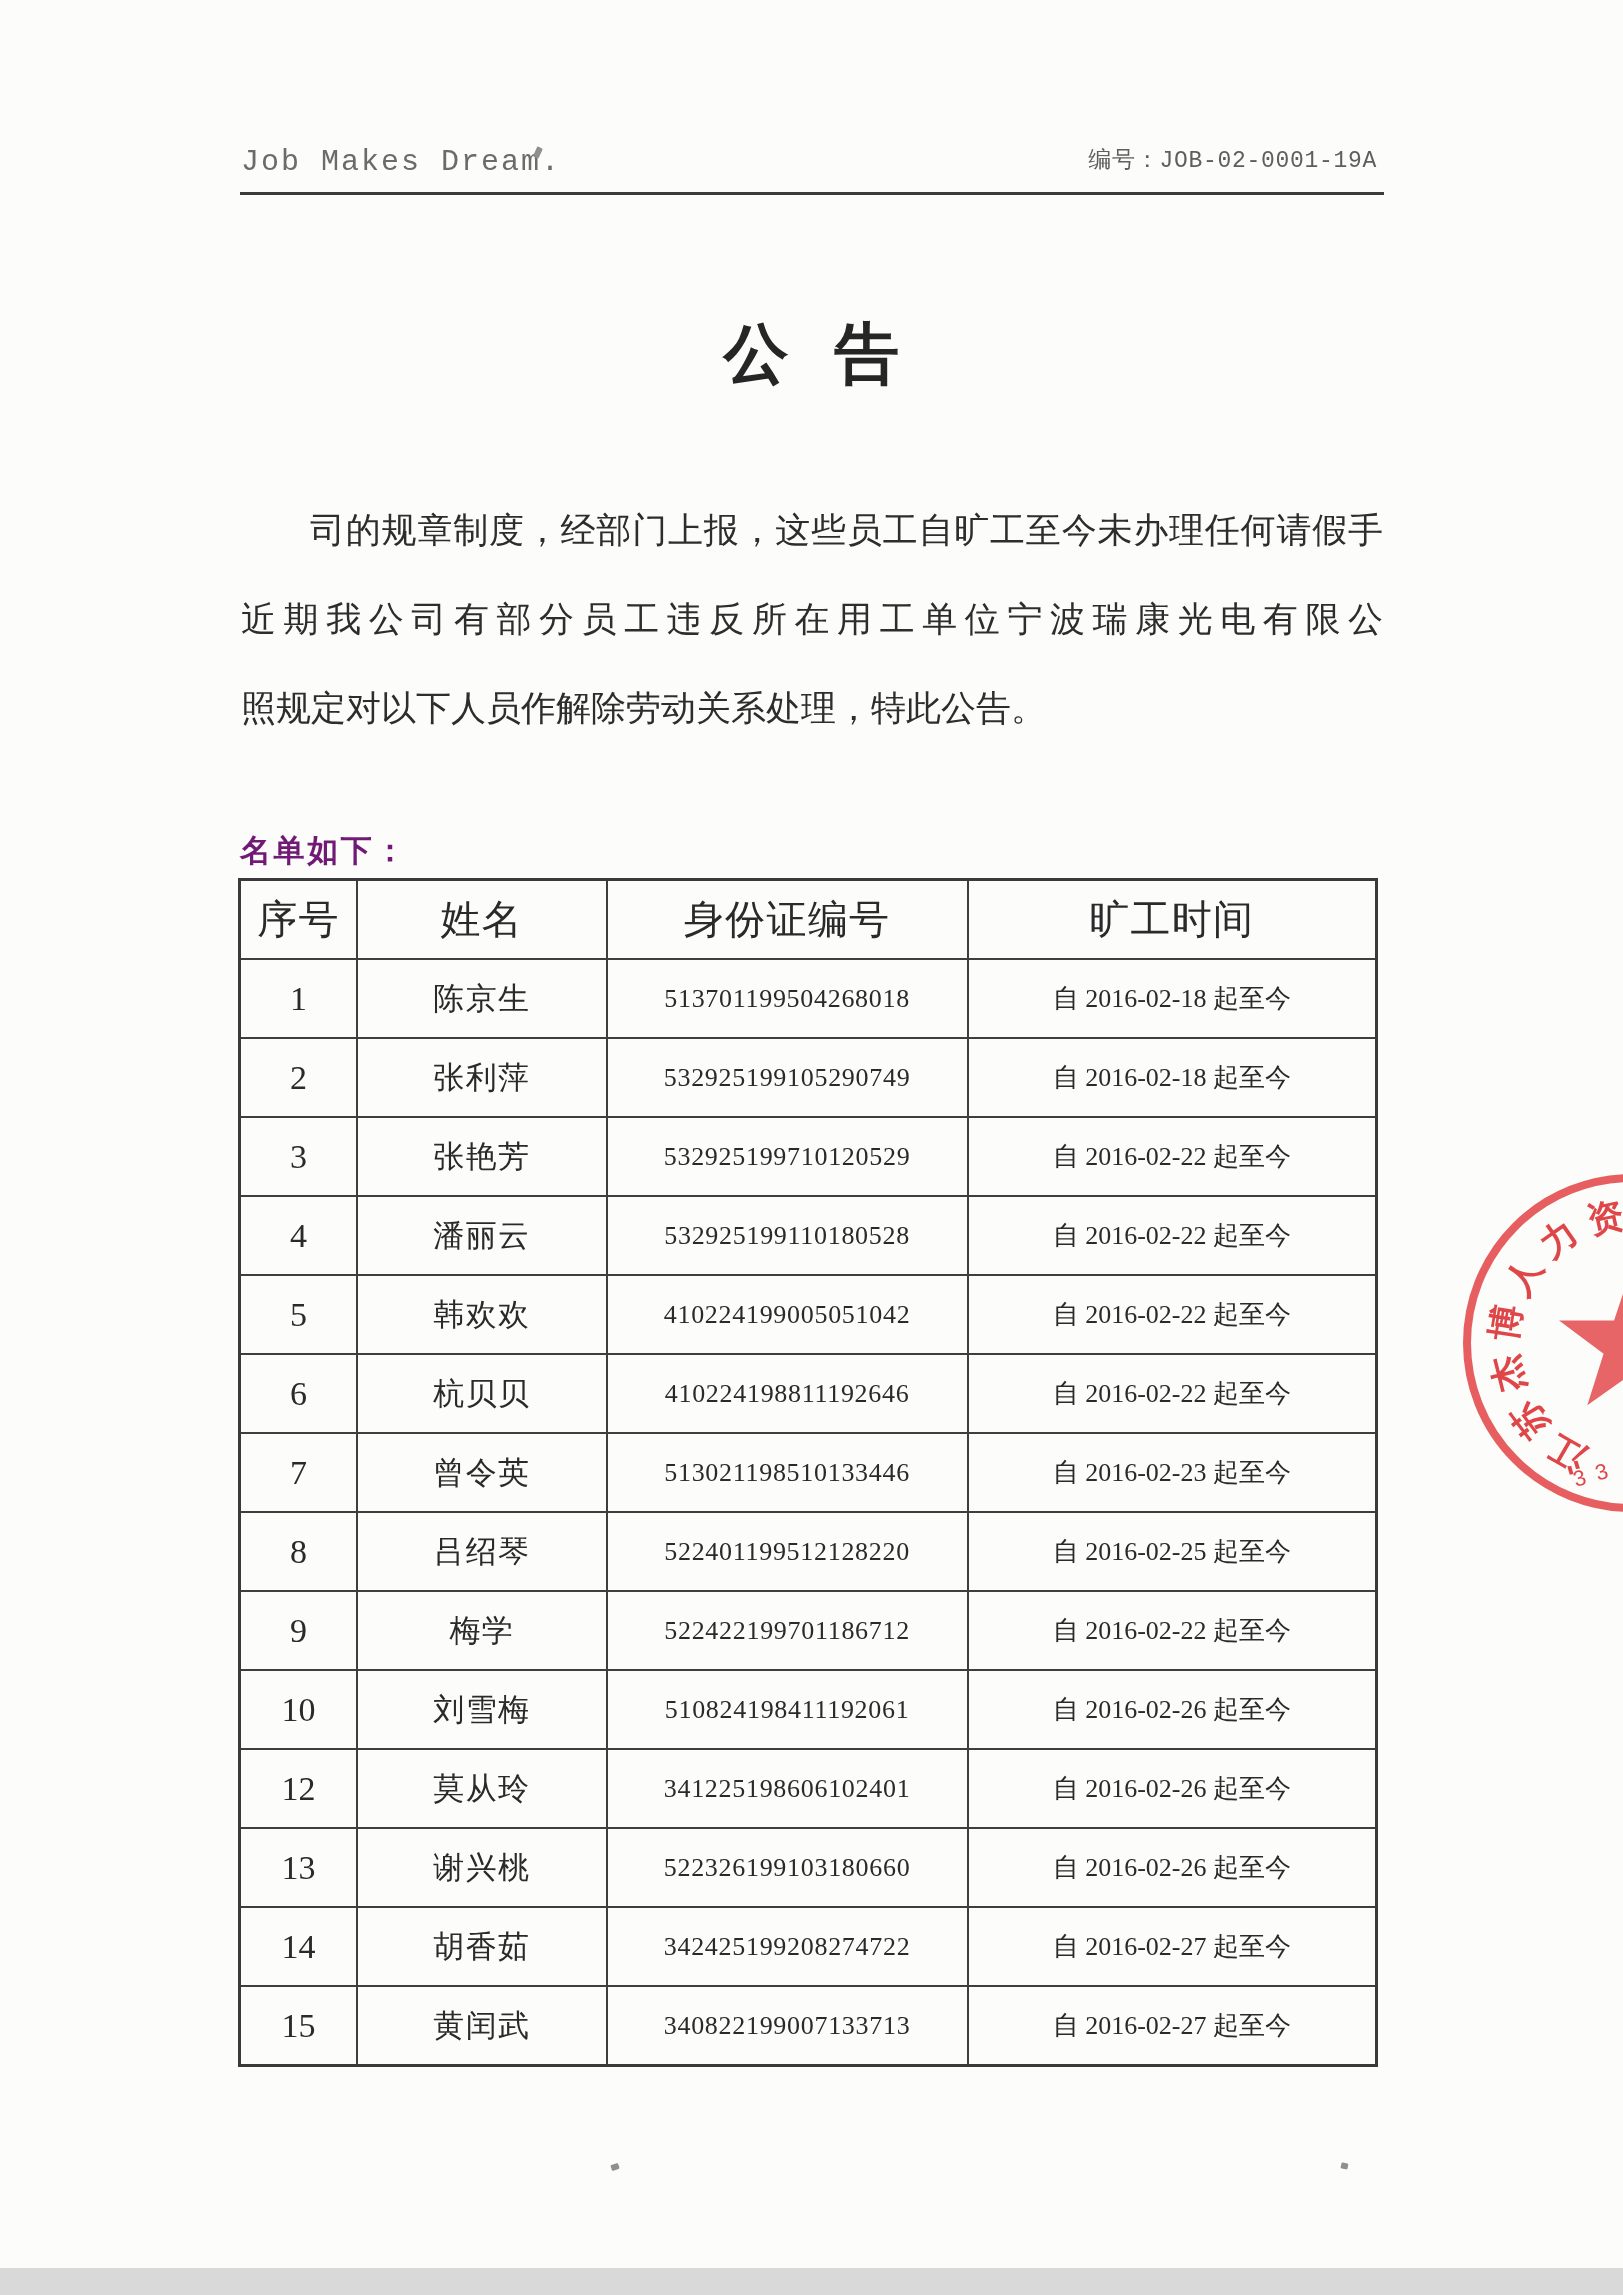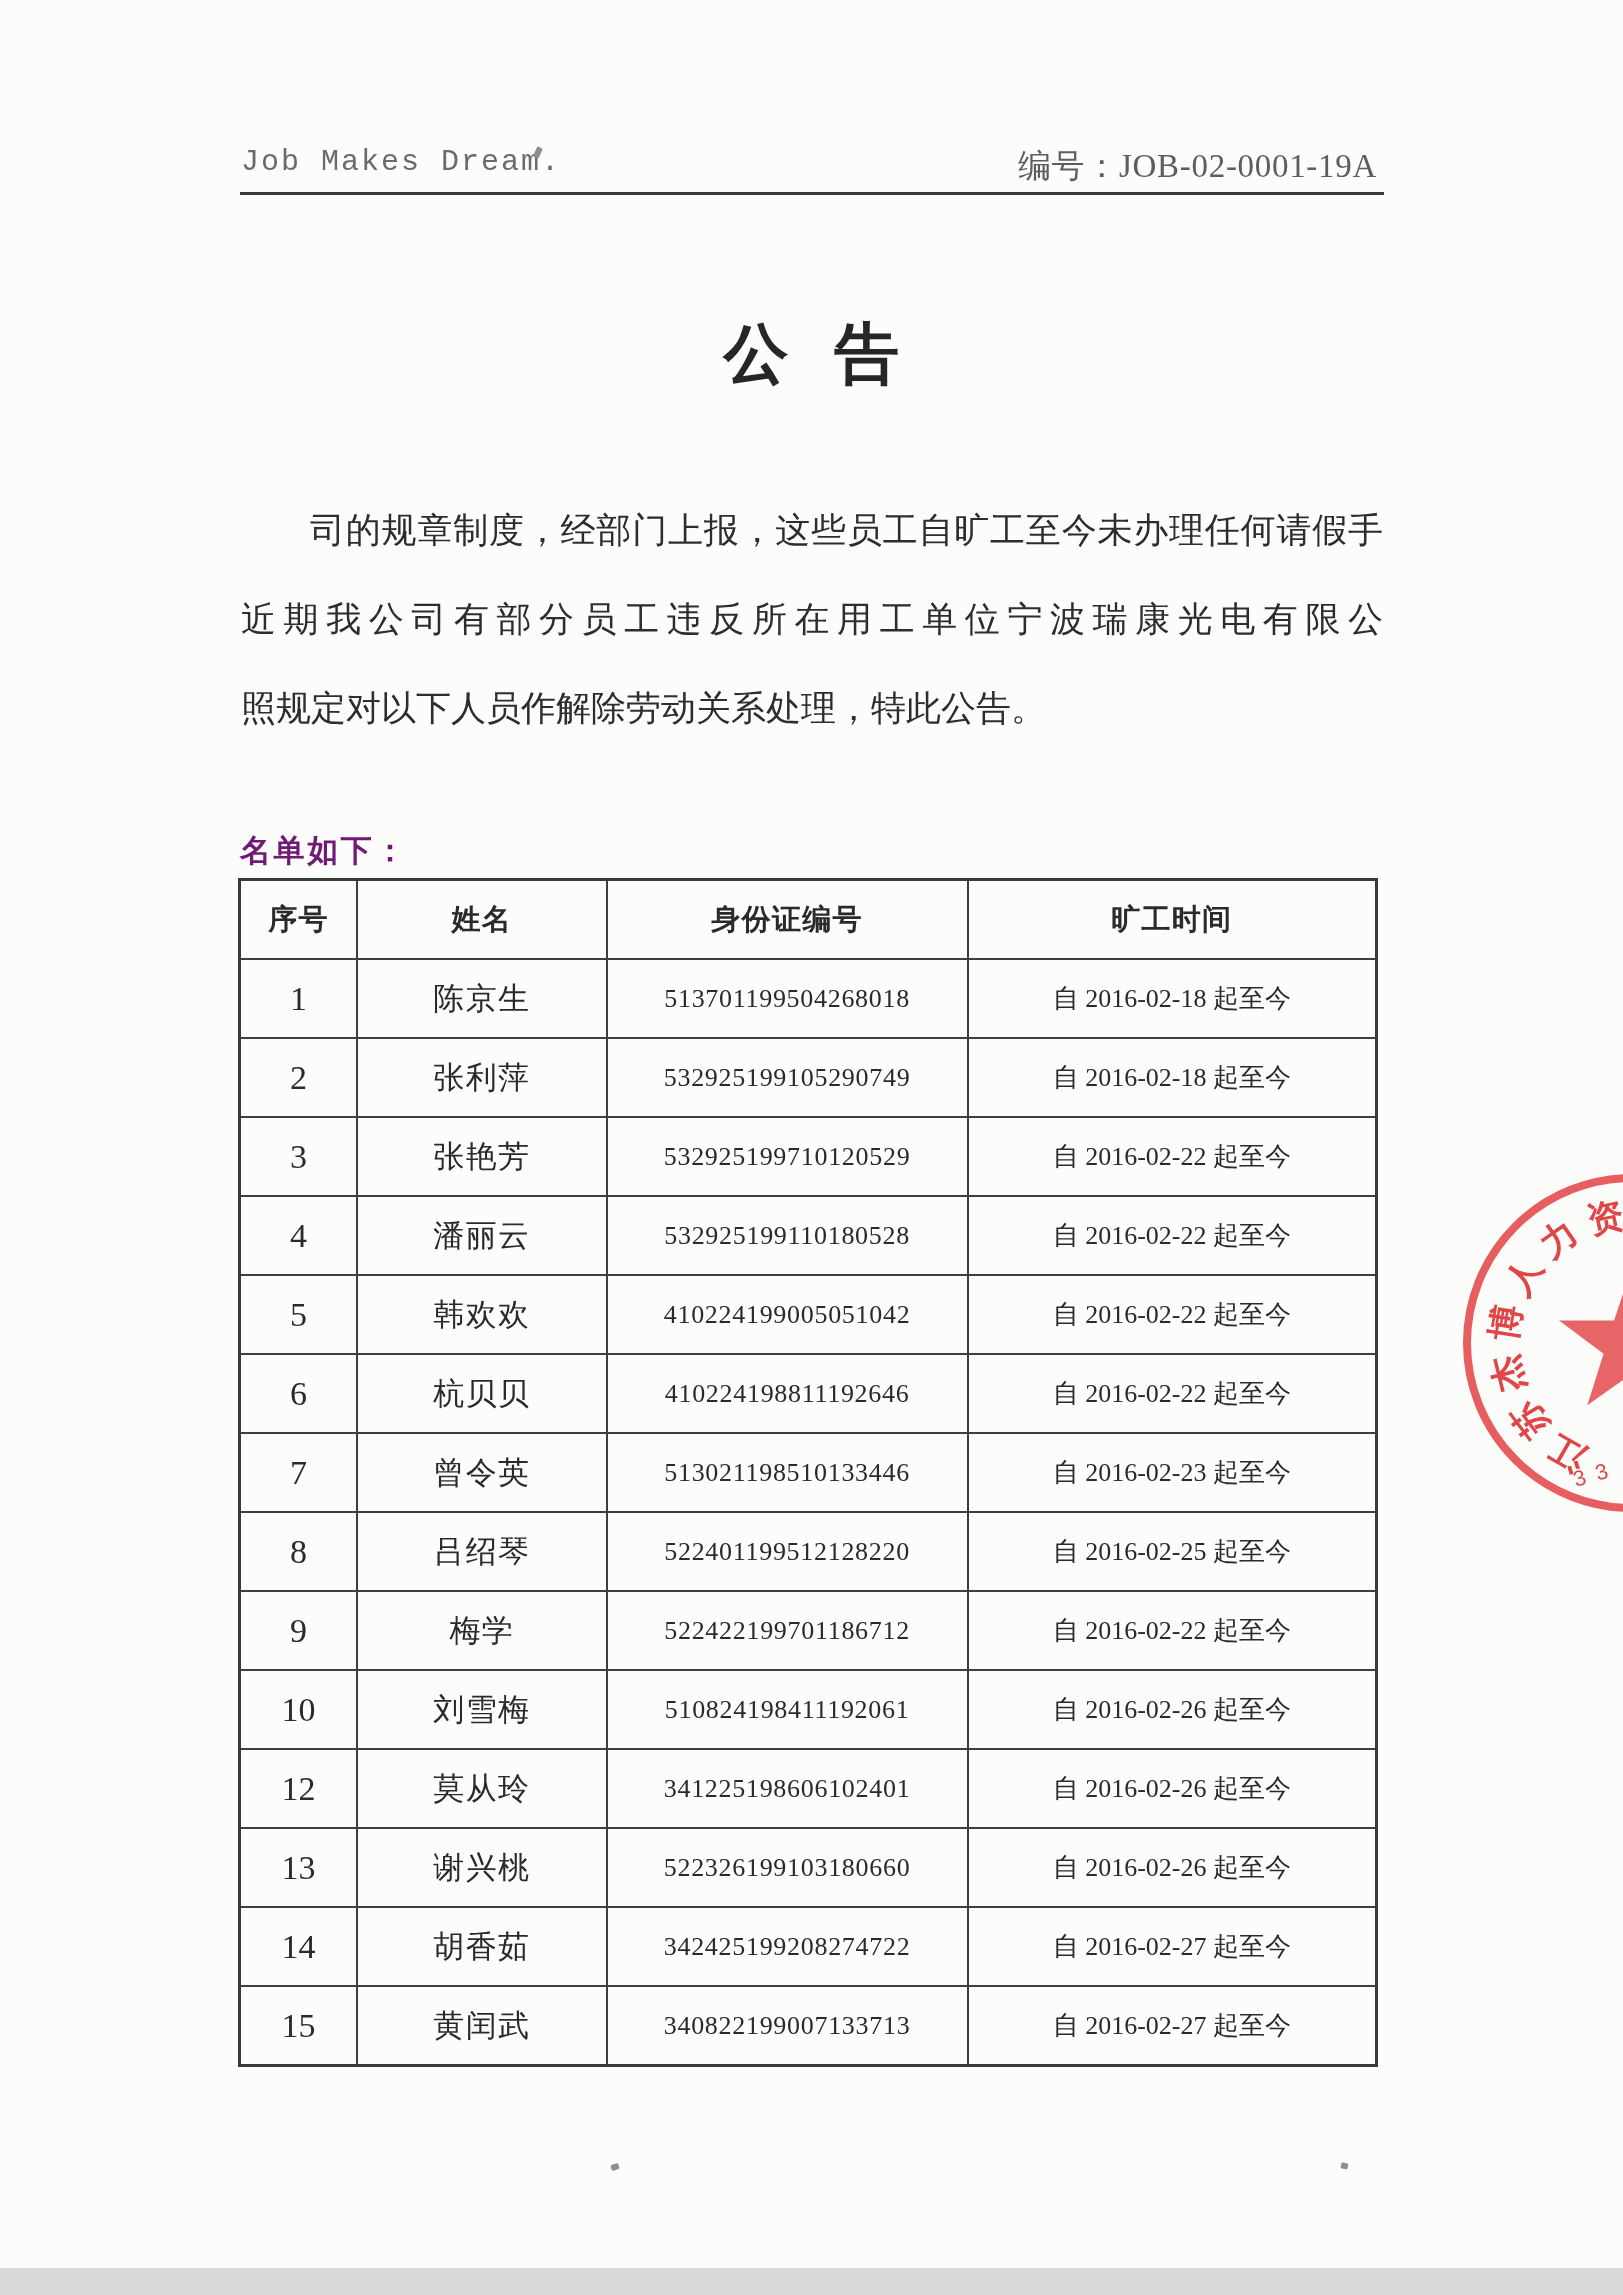--- a/index.html
+++ b/index.html
@@ -8,22 +8,22 @@
     overflow:hidden;font-family:"Liberation Serif","DejaVu Serif",serif;color:#2d2d2d;
   }
   
   .hdr-left{
     position:absolute;left:241px;top:145px;
     font-family:"Liberation Mono","DejaVu Sans Mono",monospace;
     font-size:30px;color:#6b6b6b;letter-spacing:2px;white-space:nowrap;
   }
   .hdr-right{
     position:absolute;right:246px;top:144px;
-    font-family:Liberation Serif, serif;
-    font-size:33px;color:#5e5e5e;letter-spacing:0.7px;white-space:nowrap;
+    font-family:Liberation Mono, monospace;
+    font-size:23px;color:#5e5e5e;letter-spacing:0.7px;white-space:nowrap;
   }
   .hdr-rule{position:absolute;left:240px;top:192px;width:1144px;height:3.3px;background:#3b3b3b;}
   
   .doc-title{
     position:absolute;left:241px;top:310px;width:1142px;text-align:center;
     font-family:"Liberation Sans","DejaVu Sans",sans-serif;
     font-size:65px;font-weight:bold;color:#262626;word-spacing:25px;letter-spacing:1.3px;
   }
   
   .paragraph{position:absolute;left:241px;top:486px;width:1142px;}
@@ -38,21 +38,21 @@
     font-family:"Liberation Sans","DejaVu Sans",sans-serif;letter-spacing:2.6px;
   }
   
   .tbl-wrap{position:absolute;left:238px;top:878px;width:1140px;}
   table.roster{border-collapse:collapse;table-layout:fixed;width:100%;background:transparent;}
   table.roster{border:3.3px solid #3a3a3a;}
   table.roster th,table.roster td{
     border:2px solid #3e3e3e;text-align:center;vertical-align:middle;
     color:#2a2a2a;padding:0;overflow:hidden;
   }
-  table.roster th{height:77px;font-weight:bold;font-size:29px;letter-spacing:1.3px;}
+  table.roster th{height:77px;font-weight:normal;font-size:40px;letter-spacing:1.3px;}
   table.roster td{height:77px;}
   td.c0{font-size:34px;}
   td.c1{font-size:31px;letter-spacing:1.3px;}
   td.c2{font-size:26px;letter-spacing:0.7px;}
   td.c3{font-size:26px;}
   
   .stamp{position:absolute;left:1463px;top:1174px;width:338px;height:338px;pointer-events:none;}
   .stamp-ring{
     position:absolute;left:0;top:0;width:338px;height:338px;border-radius:50%;
     border:8.5px solid rgba(224,58,60,0.82);box-sizing:border-box;

